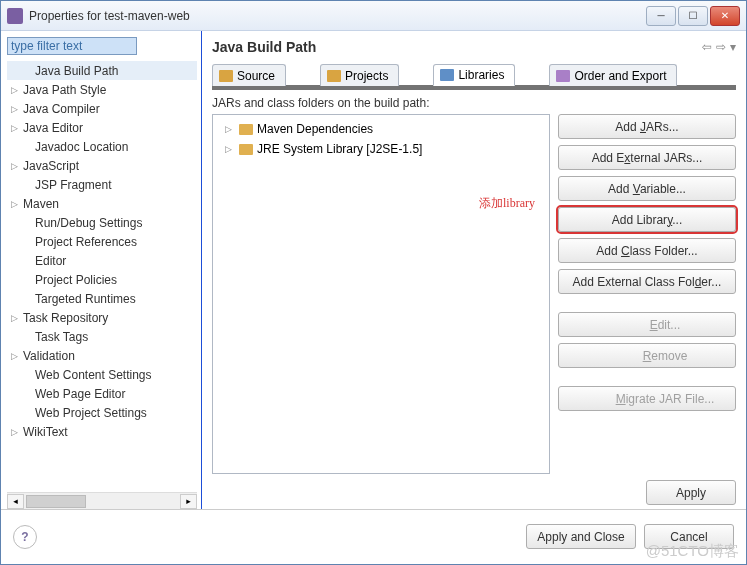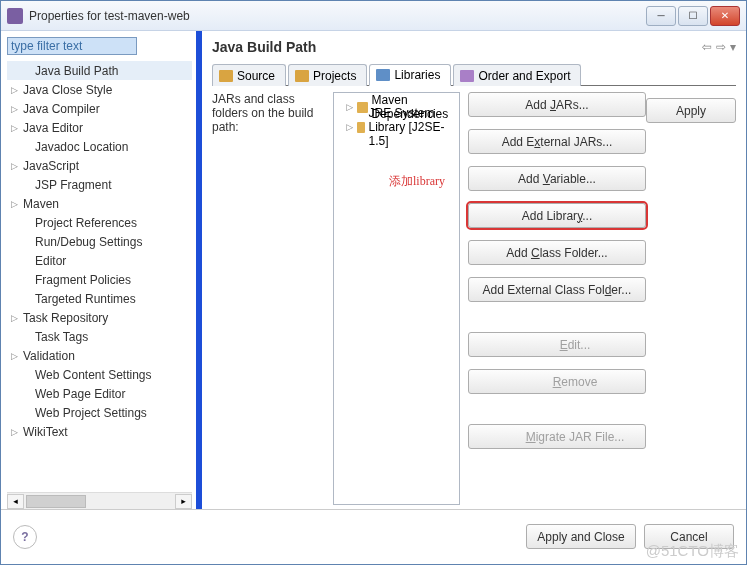--- a/index.html
+++ b/index.html
@@ -4,50 +4,50 @@
 <style>
 * { box-sizing: border-box; margin: 0; padding: 0; font-family: "Segoe UI", Tahoma, sans-serif; font-size: 12px; }
 body { background: #fff; width: 747px; height: 565px; overflow: hidden; border: 1px solid #5e83b0; }
 .titlebar { height: 30px; background: linear-gradient(#f7f9fc, #e4ecf7); display: flex; align-items: center; padding: 0 6px; border-bottom: 1px solid #c6d3e6; }
 .titlebar .icon { width: 16px; height: 16px; background: #7a5fa2; border-radius: 2px; margin-right: 6px; }
 .titlebar .title { flex: 1; color: #333; }
 .winbtns { display: flex; gap: 2px; }
 .winbtn { width: 30px; height: 20px; border: 1px solid #9eaec2; background: linear-gradient(#f2f6fb,#d9e3f0); border-radius: 3px; display: flex; align-items: center; justify-content: center; font-size: 10px; color: #333; }
 .winbtn.close { background: linear-gradient(#e98a7a,#d2452b); color: #fff; border-color: #a33; }
 .content { display: flex; height: 478px; }
-.sidebar { width: 201px; border-right: 6px solid #1d4ed8; display: flex; flex-direction: column; padding: 6px 4px 0 6px; }
+.sidebar { width: 201px; border-right: 1px solid #1d4ed8; display: flex; flex-direction: column; padding: 6px 4px 0 6px; }
 .filter { width: 130px; border: 1px solid #7a9ac0; padding: 1px 3px; color: #3a6ea5; background: #cde1f7; margin-bottom: 6px; }
 .tree { flex: 1; overflow-y: auto; overflow-x: hidden; }
 .tree-item { display: flex; align-items: center; height: 19px; padding-left: 4px; color: #333; white-space: nowrap; cursor: default; }
 .tree-item .arrow { width: 12px; color: #888; font-size: 9px; }
 .tree-item.selected { background: #e5eef8; }
 .tree-item.indent { padding-left: 16px; }
 .hscroll { height: 17px; border-top: 1px solid #ddd; background: #f0f0f0; display: flex; align-items: center; }
 .hscroll .arrowbtn { width: 17px; height: 15px; border: 1px solid #ccc; background: #f5f5f5; display: flex; align-items: center; justify-content: center; font-size: 9px; }
 .hscroll .thumb { width: 60px; height: 13px; background: #d0d0d0; border: 1px solid #bbb; margin-left: 2px; }
 .mainpane { flex: 1; display: flex; flex-direction: column; padding: 8px 10px 4px 10px; }
 .mainhead { display: flex; align-items: center; margin-bottom: 8px; }
 .mainhead h1 { font-size: 14px; font-weight: bold; flex: 1; color: #333; }
 .navarrows { display: flex; gap: 4px; color: #888; }
 .navarrows span { font-size: 12px; }
-.tabs { display: flex; border-bottom: 1px solid #737373; }
+.tabs { display: flex; border-bottom: 5px solid #737373; gap: 32px; }
 .tab { padding: 3px 10px 3px 6px; border: 1px solid #b0b8c4; border-bottom: none; background: #eef1f5; margin-right: 2px; border-radius: 3px 3px 0 0; display: flex; align-items: center; gap: 4px; position: relative; top: 1px; cursor: default; }
 .tab.active { background: #fff; border-bottom: 1px solid #fff; }
 .tab .ticon { width: 14px; height: 12px; background: #d9a441; border-radius: 1px; }
 .tab .ticon.purple { background: #a97fc7; }
 .tab .ticon.books { background: #5f8fc7; }
-.buildarea { flex: 1; display: flex; flex-direction: row; padding-top: 6px; }
+.buildarea { flex: 1; display: flex; flex-direction: column; padding-top: 6px; }
 .buildlabel { color: #333; margin-bottom: 4px; }
 .buildrow { flex: 1; display: flex; gap: 8px; }
 .libtree { flex: 1; border: 1px solid #b0b8c4; background: #fff; padding: 4px; position: relative; }
 .libitem { display: flex; align-items: center; height: 20px; gap: 4px; padding-left: 8px; cursor: default; }
 .libitem .arrow { width: 10px; color: #888; font-size: 9px; }
 .libitem .libicon { width: 14px; height: 11px; background: #e0b050; border-radius: 1px; }
 .annotation { position: absolute; color: #d93636; font-family: "SimSun", serif; font-size: 12px; text-align: right; }
-.btncol { width: 178px; display: flex; flex-direction: column; gap: 12px; }
+.btncol { width: 178px; display: flex; flex-direction: column; gap: 6px; }
 .btn { height: 25px; border: 1px solid #adadad; background: linear-gradient(#fdfdfd,#e8e8e8); border-radius: 3px; display: flex; align-items: center; justify-content: center; color: #333; cursor: default; }
 .btn.disabled { color: #a0a0a0; padding-left: 36px; }
 .btn.highlighted { outline: 2px solid #d93636; outline-offset: 0; align-items: center; }
 .btn u { text-decoration: underline; }
 .applyrow { display: flex; justify-content: flex-end; padding-top: 6px; text-align: center; }
 .footer { height: 54px; border-top: 1px solid #ccc; display: flex; align-items: center; padding: 0 12px; }
 .helpbtn { width: 24px; height: 24px; border: 1px solid #bbb; border-radius: 12px; display: flex; align-items: center; justify-content: center; color: #7a6fa0; font-weight: bold; }
 .footer .spacer { flex: 1; }
 .footer .btn { width: 110px; margin-left: 8px; }
 .watermark { position: absolute; right: 8px; bottom: 4px; color: #ccc; font-size: 15px; }
@@ -68,21 +68,21 @@
 <div class="content">
   <div class="sidebar">
     <input class="filter" value="type filter text" style="">
     <div class="tree" id="tree">
         <div class="tree-item indent selected">
           <span class="arrow"></span>
           <span>Java Build Path</span>
         </div>
         <div class="tree-item">
           <span class="arrow">▷</span>
-          <span>Java Close Style</span>
+          <span>Java Path Style</span>
         </div>
         <div class="tree-item">
           <span class="arrow">▷</span>
           <span>Java Compiler</span>
         </div>
         <div class="tree-item">
           <span class="arrow">▷</span>
           <span>Java Editor</span>
         </div>
         <div class="tree-item indent">
@@ -96,33 +96,33 @@
         <div class="tree-item indent">
           <span class="arrow"></span>
           <span>JSP Fragment</span>
         </div>
         <div class="tree-item">
           <span class="arrow">▷</span>
           <span>Maven</span>
         </div>
         <div class="tree-item indent">
           <span class="arrow"></span>
+          <span>Run/Debug Settings</span>
+        </div>
+        <div class="tree-item indent">
+          <span class="arrow"></span>
           <span>Project References</span>
         </div>
         <div class="tree-item indent">
           <span class="arrow"></span>
-          <span>Run/Debug Settings</span>
-        </div>
-        <div class="tree-item indent">
-          <span class="arrow"></span>
           <span>Editor</span>
         </div>
         <div class="tree-item indent">
           <span class="arrow"></span>
-          <span>Fragment Policies</span>
+          <span>Project Policies</span>
         </div>
         <div class="tree-item indent">
           <span class="arrow"></span>
           <span>Targeted Runtimes</span>
         </div>
         <div class="tree-item">
           <span class="arrow">▷</span>
           <span>Task Repository</span>
         </div>
         <div class="tree-item indent">

